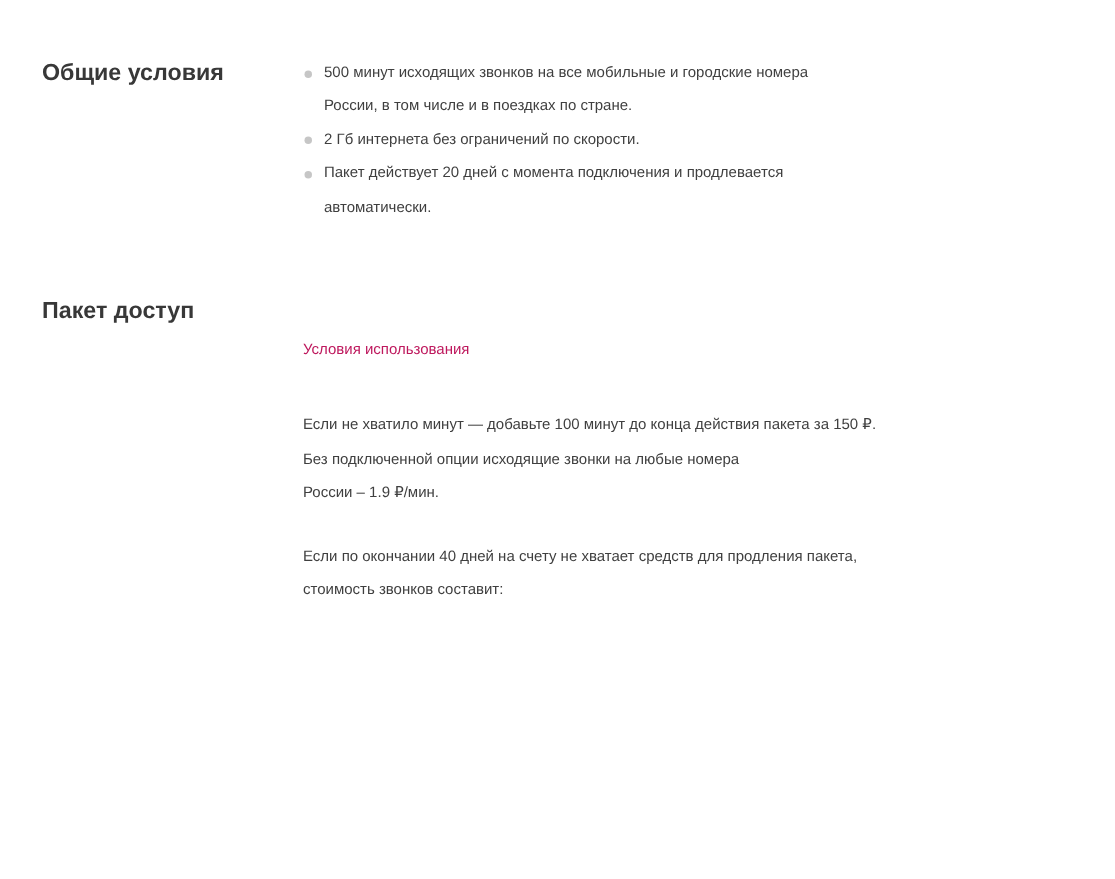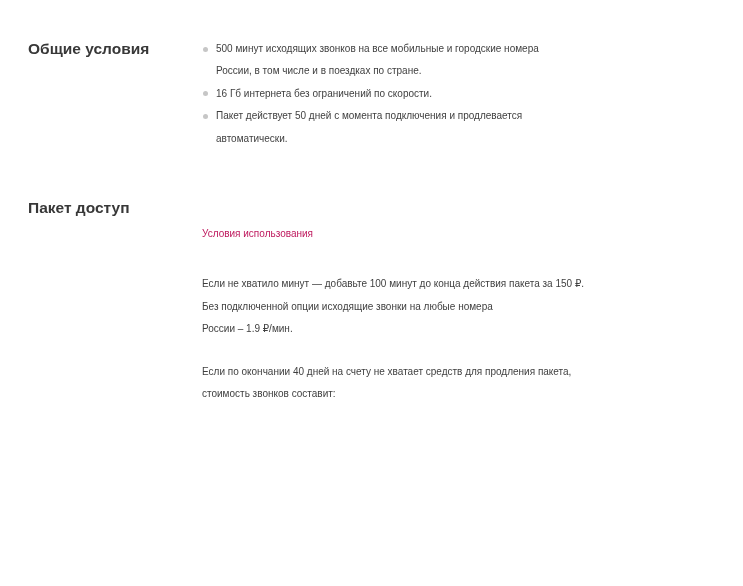--- a/index.html
+++ b/index.html
@@ -84,25 +84,25 @@
     <div class="section-label">Общие условия</div>
     <div class="section-content">
       <ul class="bullet-list">
         <li>
           <span class="dot"></span>
           <span class="text">500 минут исходящих звонков на все мобильные и городские номера
 России, в том числе и в поездках по стране.</span>
         </li>
         <li>
           <span class="dot"></span>
-          <span class="text">16 Гб интернета без ограничений по скорости.</span>
+          <span class="text">2 Гб интернета без ограничений по скорости.</span>
         </li>
         <li>
           <span class="dot"></span>
-          <span class="text">Пакет действует 50 дней с момента подключения и продлевается
+          <span class="text">Пакет действует 20 дней с момента подключения и продлевается
 автоматически.</span>
         </li>
       </ul>
     </div>
   </div>
 
   <div class="section-row">
     <div class="section-label">Пакет доступ</div>
     <div class="section-content">
 

